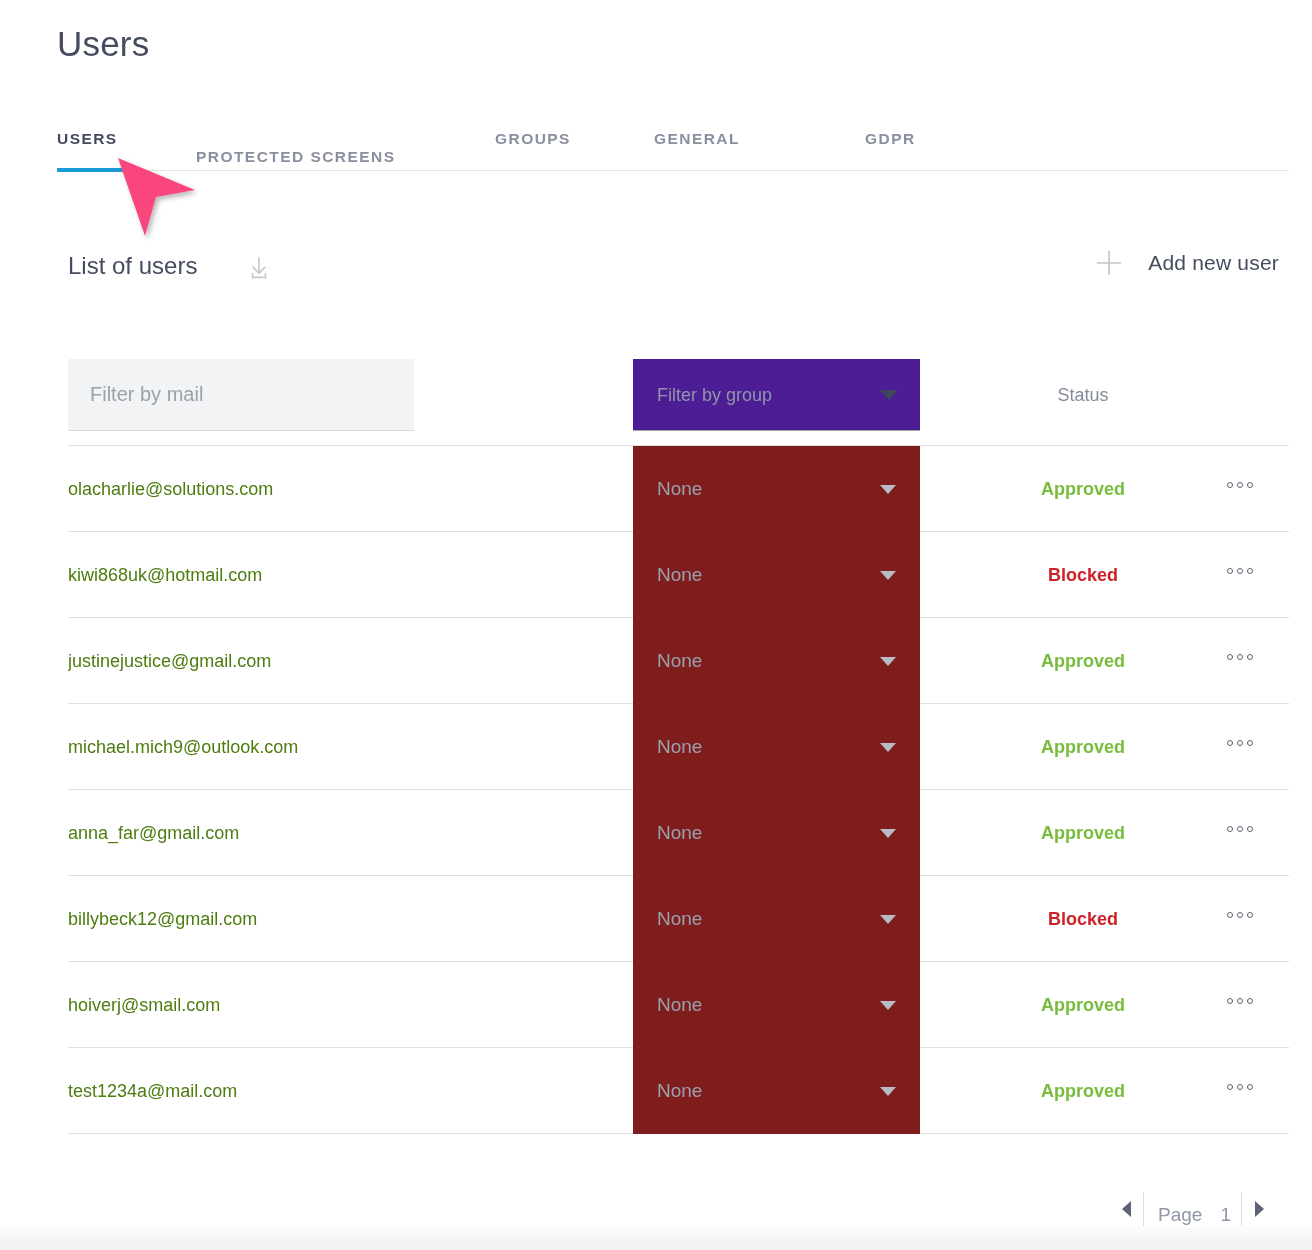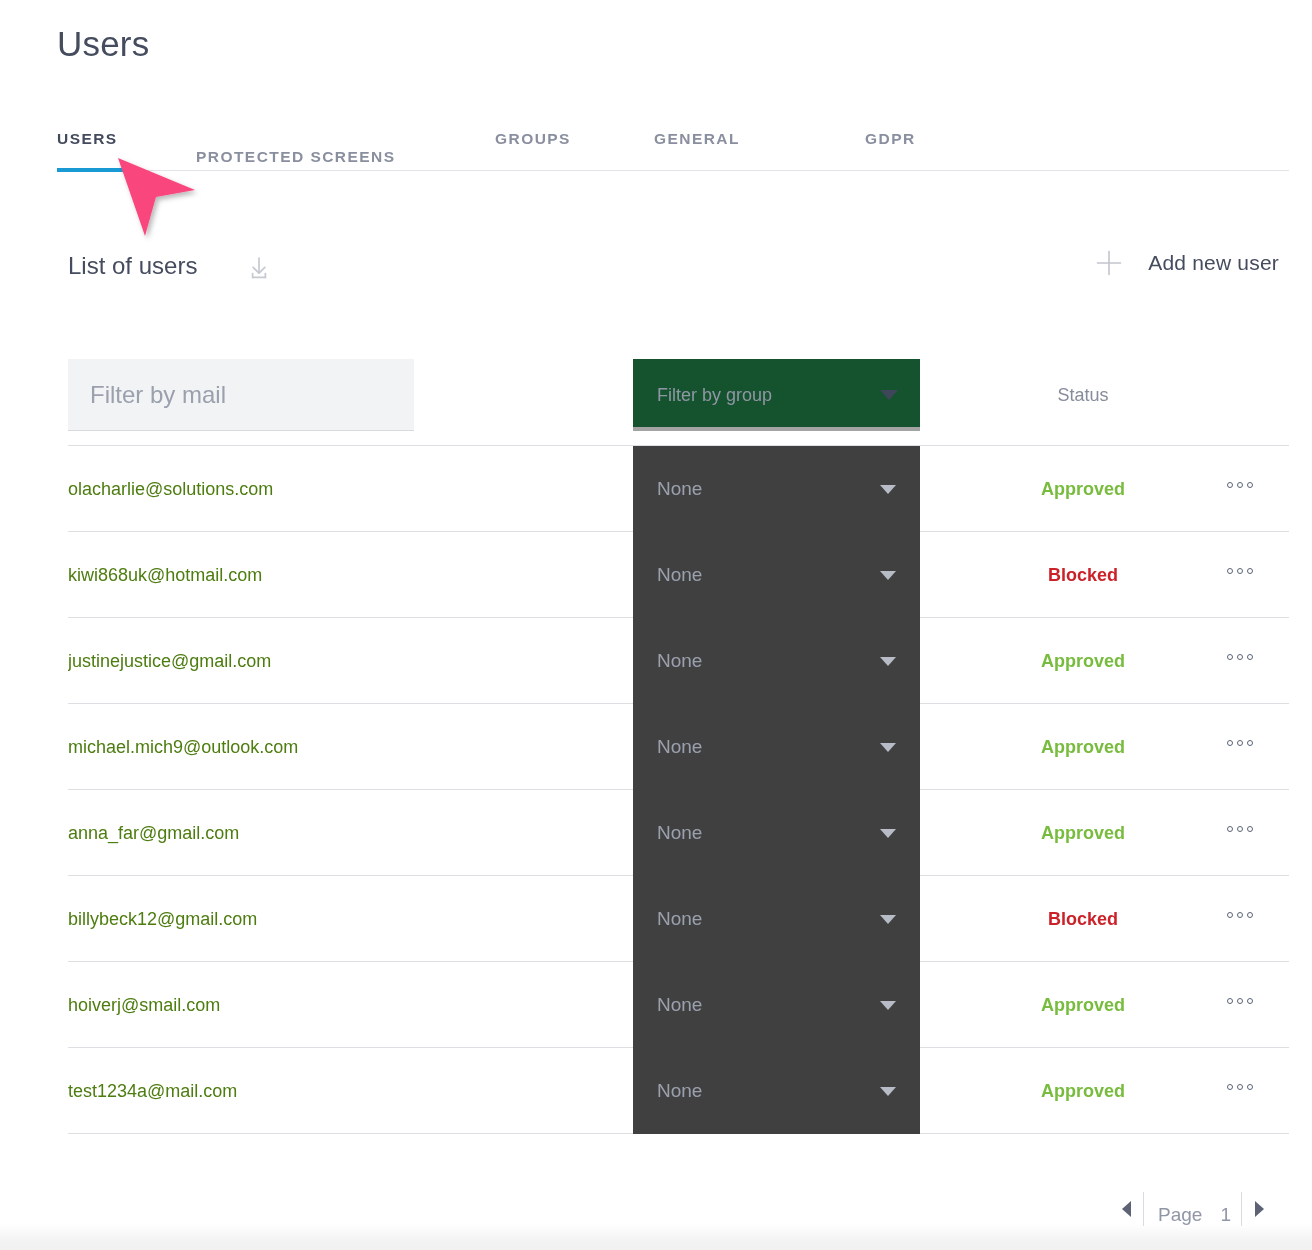--- a/index.html
+++ b/index.html
@@ -111,31 +111,31 @@
   .filter-mail {
     position: absolute;
     left: 0; top: 0;
     width: 346px; height: 72px;
     background: #f2f3f5;
     border: none;
     border-bottom: 1px solid #d8dade;
     outline: none;
     padding: 0 22px;
     font-family: "Liberation Sans", sans-serif;
-    font-size: 24px;
+    font-size: 20px;
     color: #6f7486;
   }
   .filter-mail::placeholder { color: #9ba0ad; opacity: 1; }
 
   .filter-group {
     position: absolute;
     left: 565px; top: 0;
     width: 287px; height: 72px;
-    background: #14532d;
-    border-bottom: 4px solid #a3a3a3;
+    background: #4c1d95;
+    border-bottom: 1px solid #a3a3a3;
     cursor: pointer;
   }
   .filter-group-label {
     position: absolute;
     left: 24px; top: 0;
     line-height: 72px;
     font-size: 18px;
     color: #9096a6;
   }
   .caret-dark {
@@ -170,21 +170,21 @@
     line-height: 86px;
     font-size: 18px;
     color: #4d7c0f;
     white-space: nowrap;
     overflow: hidden;
   }
   .cell-group {
     position: absolute;
     left: 565px; top: 0;
     width: 287px; height: 86px;
-    background: #404040;
+    background: #7f1d1d;
     cursor: pointer;
   }
   .cell-group-label {
     position: absolute;
     left: 24px; top: 0;
     line-height: 86px;
     font-size: 19px;
     color: #9aa0ae;
   }
   .caret-light {

